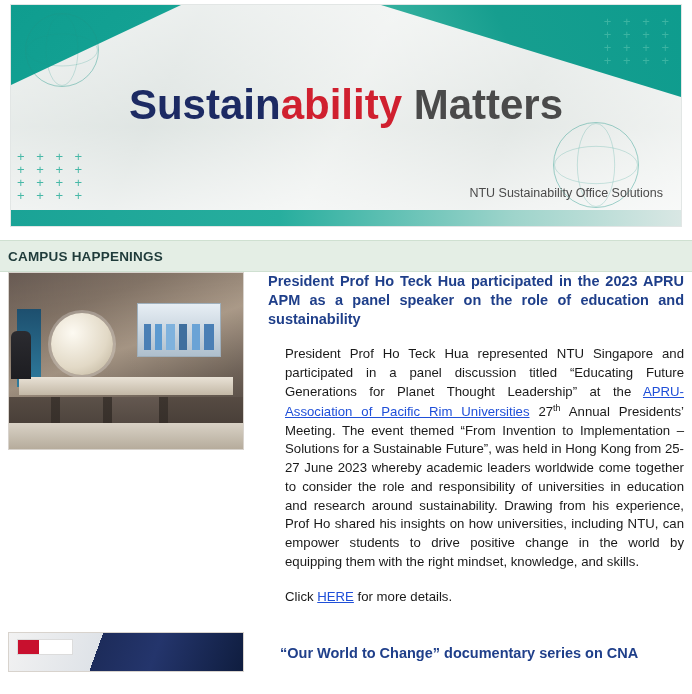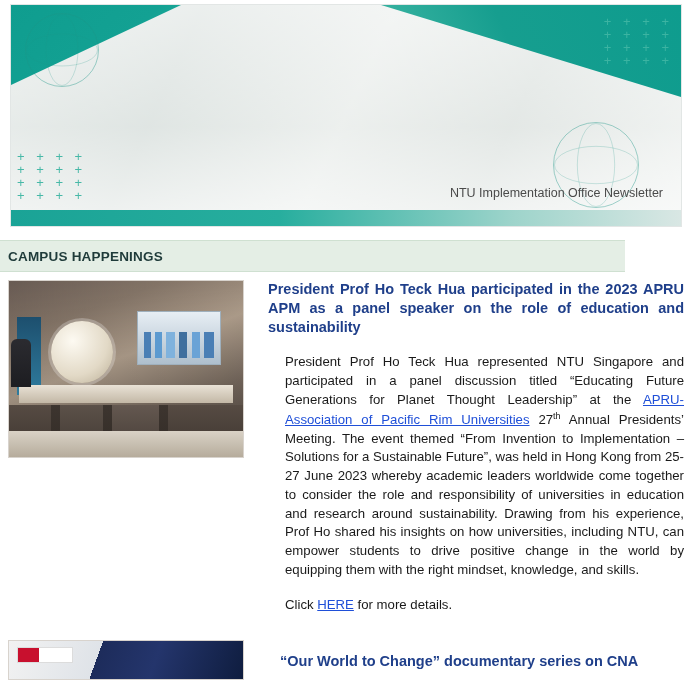--- a/index.html
+++ b/index.html
@@ -100,39 +100,39 @@
     position: absolute;
     right: 18px;
     bottom: 26px;
     font-size: 12.5px;
     color: #4a4a4a;
     font-family: "Liberation Sans", sans-serif;
   }
 
   
   .section-bar {
-    width: 625px;
+    width: 692px;
     margin-top: 13px;
     background: #e4eee5;
     border-top: 1px solid #cfe0d1;
     border-bottom: 1px solid #cfe0d1;
     padding: 6px 0 6px 8px;
   }
   .section-bar .label {
     font-size: 13.5px;
     font-weight: bold;
     color: #1f3b3a;
     letter-spacing: 0.2px;
   }
 
   
   .article {
     display: flex;
     align-items: flex-start;
-    padding: 8px 6px 0 8px;
+    padding: 0 6px 0 8px;
   }
   .thumb-col { width: 244px; flex: 0 0 244px; }
   .thumb {
     width: 236px;
     height: 178px;
     background:
       linear-gradient(180deg, rgba(0,0,0,0.05), rgba(0,0,0,0.18)),
       linear-gradient(160deg, #6d5f57 0%, #8a7a6c 22%, #b8a693 45%, #7d6f63 70%, #4a423c 100%);
     position: relative;
     overflow: hidden;
@@ -248,21 +248,24 @@
     <div class="globe globe-1"></div>
     <div class="globe globe-2"></div>
     <div class="plus-grid plus-tr">+ + + +
 + + + +
 + + + +
 + + + +</div>
     <div class="plus-grid plus-bl">+ + + +
 + + + +
 + + + +
 + + + +</div>
-    <div class="banner-sub">NTU Implementation Office Newsletter</div>
+    <div class="banner-title">
+      <span class="t-sustain">Sustain</span><span class="t-ability">ability</span><span class="t-matters"> Matters</span>
+    </div>
+    <div class="banner-sub">NTU Sustainability Office Solutions</div>
     <div class="banner-bottomstrip"></div>
   </div>
 
   <div class="section-bar">
     <span class="label">CAMPUS HAPPENINGS</span>
   </div>
 
   <div class="article">
     <div class="thumb-col">
       <div class="thumb">

